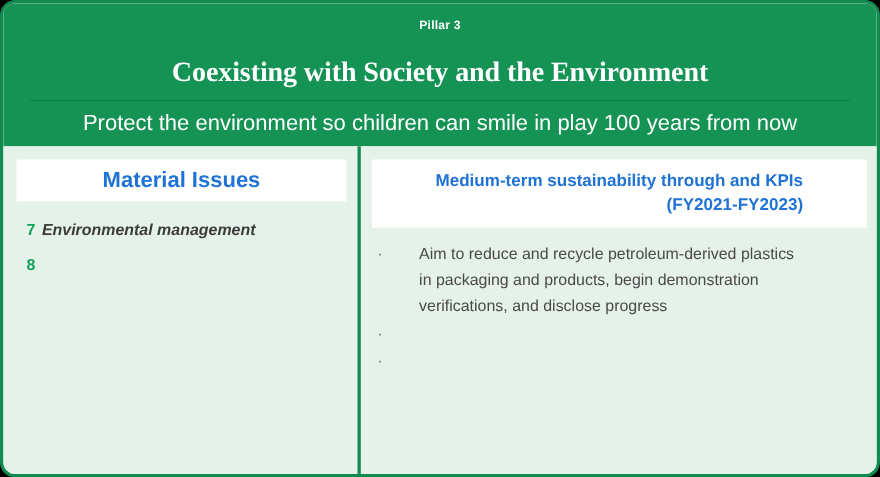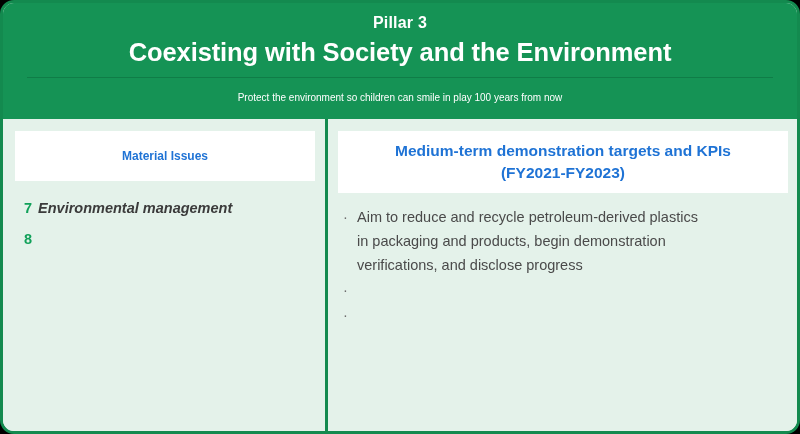--- a/index.html
+++ b/index.html
@@ -29,39 +29,40 @@
 
   
   .header {
     background: #159355;
     color: #ffffff;
     padding: 10px 24px 9px 24px;
     text-align: center;
     flex: 0 0 auto;
   }
   .pillar-label {
-    font-size: 16px;
+    font-size: 11px;
     font-weight: bold;
     letter-spacing: 0.2px;
     line-height: 20px;
   }
   .pillar-title {
     font-size: 25.5px;
     font-weight: bold;
     line-height: 34px;
     letter-spacing: -0.1px;
-    margin-top: 2px;
+    margin-top: 16px;
+    font-family: Liberation Serif, serif;
   }
   .header-rule {
     height: 1px;
     background: #0f7d47;
     margin: 8px 0 0 0;
   }
   .header-subtitle {
-    font-size: 10px;
+    font-size: 20px;
     font-weight: normal;
     line-height: 20px;
     padding-top: 10px;
     padding-bottom: 2px;
   }
 
   
   .body {
     flex: 1 1 auto;
     display: flex;
@@ -88,30 +89,31 @@
   .panel-head {
     background: #ffffff;
     color: #1f73d5;
     font-weight: bold;
     text-align: center;
     display: flex;
     align-items: center;
     justify-content: center;
   }
   .panel-head.left {
-    height: 50px;
-    font-size: 12px;
+    height: 38px;
+    font-size: 20px;
   }
   .panel-head.right {
     height: 62px;
     font-size: 15.5px;
     line-height: 22px;
   }
   .panel-head.right .kpi-line2 {
     display: block;
+    text-align: right;
   }
 
   
   .issue-list {
     margin: 16px 0 0 0;
     padding: 0 0 0 9px;
     list-style: none;
   }
   .issue-item {
     display: flex;
@@ -150,20 +152,21 @@
   .kpi-bullet {
     flex: 0 0 auto;
     width: 14px;
     color: #6d6d6d;
     font-size: 14.5px;
     line-height: 24px;
     text-align: left;
   }
   .kpi-text {
     white-space: pre-line;
+    margin-left: 24px;
   }
 </style>
 </head>
 <body>
 
 <div id="card">
 
   <div class="header">
     <div class="pillar-label">Pillar 3</div>
     <div class="pillar-title">Coexisting with Society and the Environment</div>
@@ -184,21 +187,21 @@
           <span class="issue-num">8</span>
         </li>
       </ul>
     </div>
 
     <div class="divider"></div>
 
     <div class="col-right">
       <div class="panel-head right">
         <div>
-          <span>Medium-term demonstration targets and KPIs</span>
+          <span>Medium-term sustainability through and KPIs</span>
           <span class="kpi-line2">(FY2021-FY2023)</span>
         </div>
       </div>
       <ul class="kpi-list">
         <li class="kpi-item">
           <span class="kpi-bullet">·</span>
           <span class="kpi-text">Aim to reduce and recycle petroleum-derived plastics
 in packaging and products, begin demonstration
 verifications,  and disclose progress</span>
         </li>

